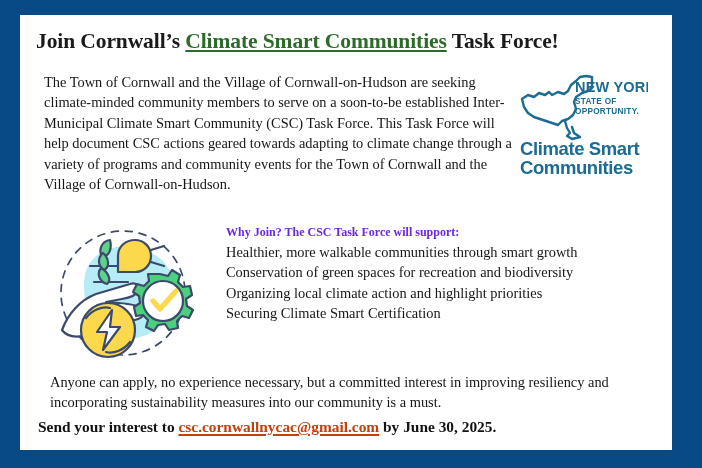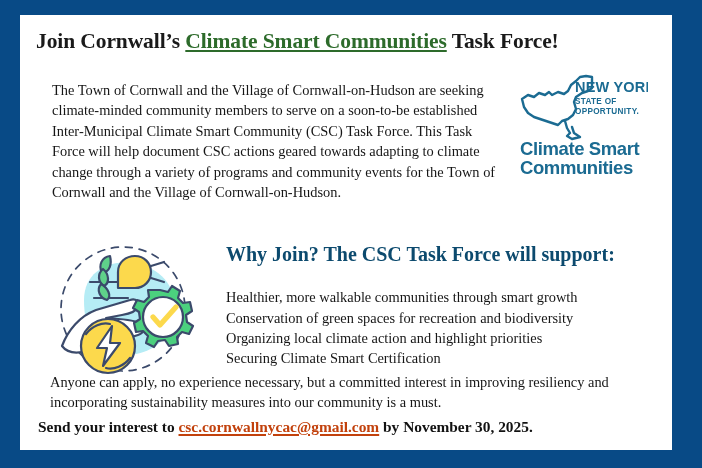--- a/index.html
+++ b/index.html
@@ -59,21 +59,21 @@
   #intro-row {
     display: flex;
     align-items: flex-start;
     justify-content: space-between;
   }
   #intro {
     font-size: 14.4px;
     line-height: 1.42;
     color: #161616;
     width: 492px;
-    margin: 12px;
+    margin: 4px;
     padding-left: 4px;
   }
 
   
   #logo {
     width: 130px;
     margin-top: 3px;
     margin-right: 6px;
     flex: 0 0 auto;
   }
@@ -91,24 +91,24 @@
     margin-left: 6px;
     margin-top: 2px;
   }
   #eco-illustration svg { display: block; }
   #benefits {
     margin-left: 22px;
     margin-top: 4px;
     flex: 1 1 auto;
   }
   #benefits-heading {
-    font-size: 20px;
+    font-size: 12px;
     font-weight: bold;
-    color: #0c4a6e;
-    margin: 0 0 19px 0;
+    color: #6d28d9;
+    margin: 0 0 1px 0;
     line-height: 1.4;
   }
   .benefit-item {
     font-size: 14.4px;
     line-height: 1.40;
     color: #161616;
     white-space: nowrap;
   }
 
   
@@ -228,17 +228,17 @@
           <div id="benefits-heading">Why Join? The CSC Task Force will support:</div>
           <div class="benefit-item">Healthier, more walkable communities through smart growth</div>
           <div class="benefit-item">Conservation of green spaces for recreation and biodiversity</div>
           <div class="benefit-item">Organizing local climate action and highlight priorities</div>
           <div class="benefit-item">Securing Climate Smart Certification</div>
         </div>
       </div>
 
       <p id="closing">Anyone can apply, no experience necessary, but a committed interest in improving resiliency and incorporating sustainability measures into our community is a must.</p>
 
-      <div id="contact"><span>Send your interest to </span><span class="email">csc.cornwallnycac@gmail.com</span><span> by November 30, 2025.</span></div>
+      <div id="contact"><span>Send your interest to </span><span class="email">csc.cornwallnycac@gmail.com</span><span> by June 30, 2025.</span></div>
 
     </div>
   </div>
 </div>
 
 </body></html>

